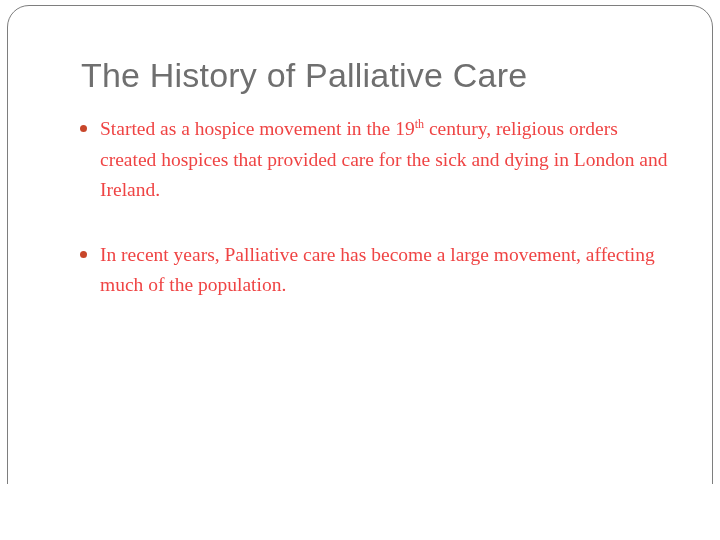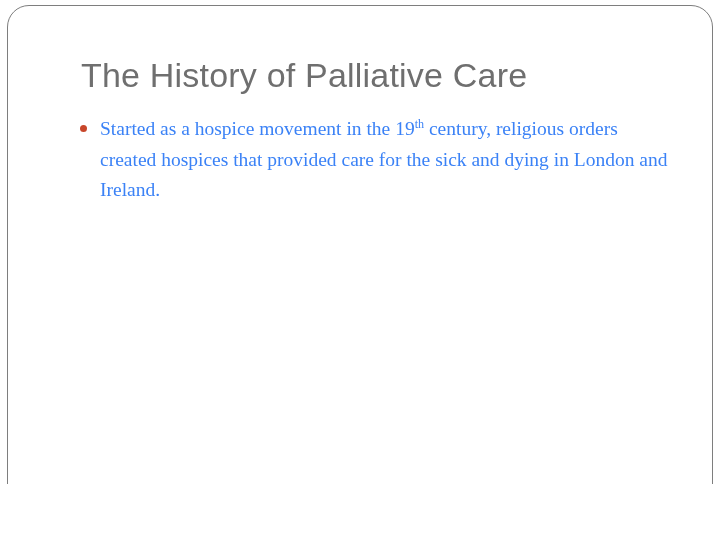--- a/index.html
+++ b/index.html
@@ -44,21 +44,21 @@
     left: 78px;
     top: 114px;
     width: 600px;
   }
   .bullet-item {
     position: relative;
     padding-left: 22px;
     margin: 0 0 29px 0;
     font-size: 19.5px;
     line-height: 30.5px;
-    color: #3b82f6;
+    color: #ef4444;
     font-family: "Liberation Serif", "DejaVu Serif", serif;
     text-align: left;
   }
   .bullet-item:last-child {
     margin-bottom: 0;
   }
   .bullet-marker {
     position: absolute;
     left: 2px;
     top: 11px;
@@ -88,16 +88,20 @@
 
   <div id="slide-title">The History of Palliative Care</div>
 
   <div id="bullet-list">
 
     <div class="bullet-item" id="bullet-item-1">
       <span class="bullet-marker"></span>
       <span class="bullet-text"><span>Started as a hospice movement in the 19</span><sup>th</sup><span> century, religious orders created hospices that provided care for the sick and dying in London and Ireland.</span></span>
     </div>
 
+    <div class="bullet-item" id="bullet-item-2">
+      <span class="bullet-marker"></span>
+      <span class="bullet-text">In recent years, Palliative care has become a large movement, affecting much of the population.</span>
+    </div>
 
 
   </div>
 </div>
 
 </body></html>

